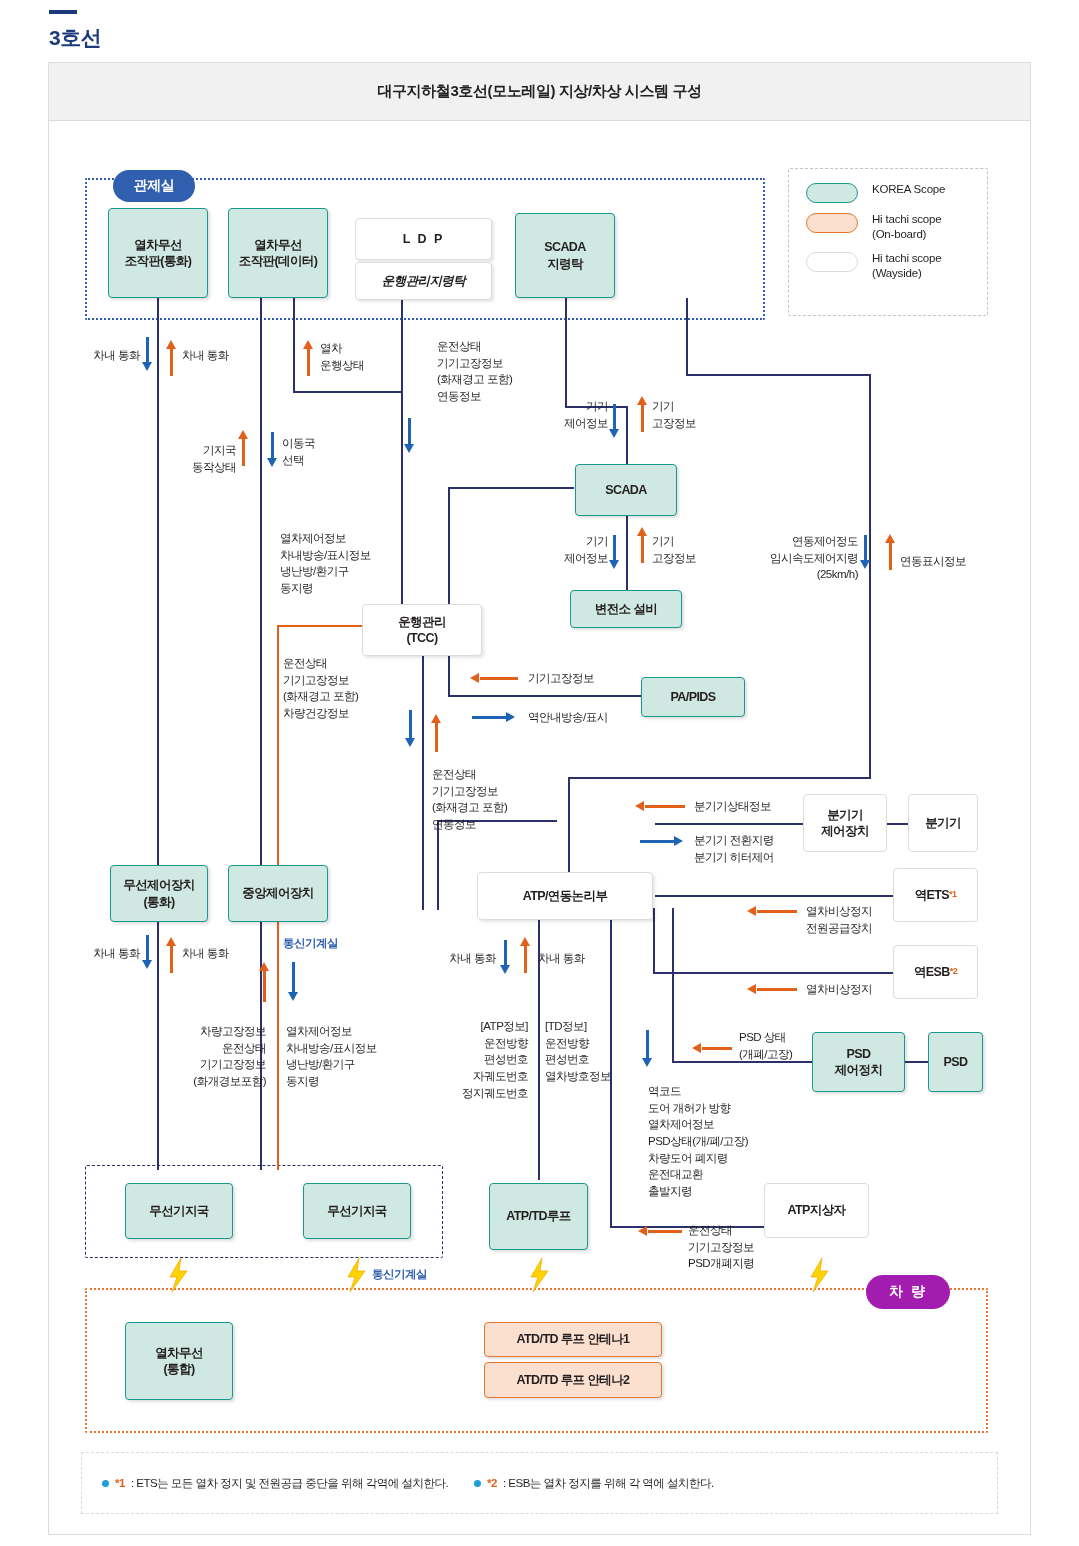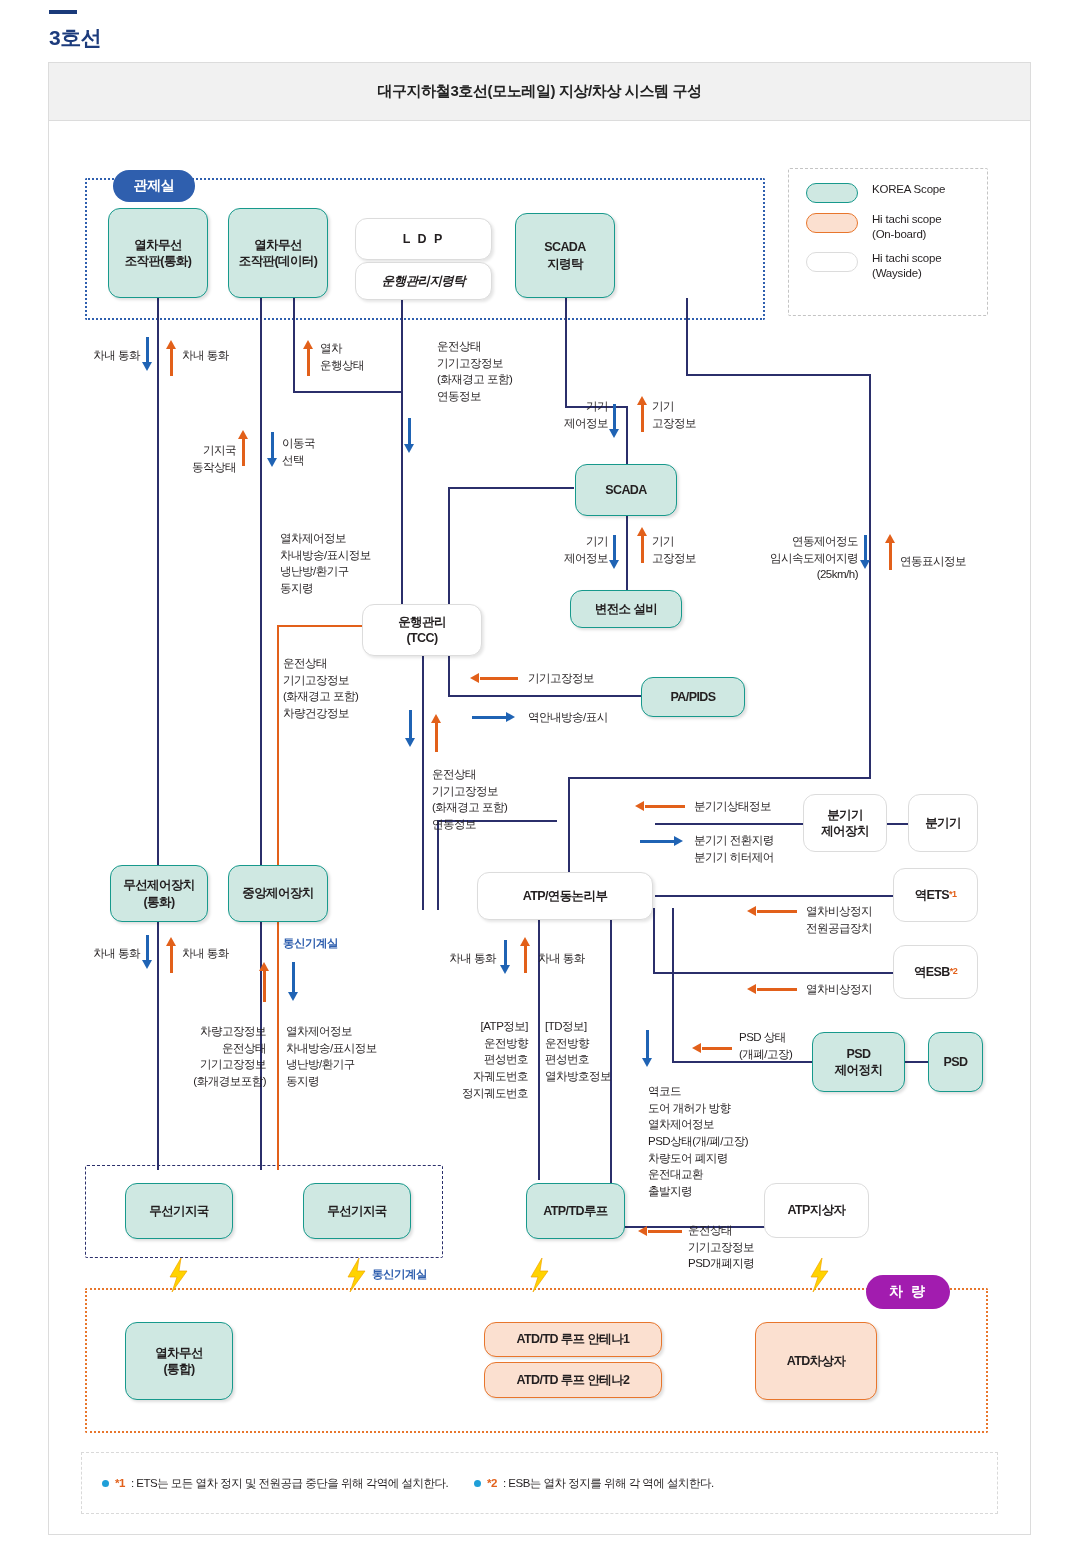--- a/index.html
+++ b/index.html
@@ -23,21 +23,21 @@
   #frame-title { height:58px; background:#f1f1f1; border-bottom:1px solid #dcdcdc;
                  display:flex; align-items:center; justify-content:center;
                  font-size:15px; font-weight:bold; color:#222; letter-spacing:-0.4px; }
 
   
   #canvas { position:absolute; left:0; top:0; width:1079px; height:1546px; }
   #canvas > * { position:absolute; }
 
   
   .node {
-    border-radius:12px;
+    border-radius:4px;
     display:flex; align-items:center; justify-content:center; text-align:center;
     font-size:12.5px; font-weight:bold; letter-spacing:-0.6px; line-height:1.32;
     color:#231f20; padding:2px 4px;
   }
   .node.teal  { background:#cfe8e2; border:1.6px solid #17998c; box-shadow:2px 2px 3px rgba(0,0,0,.13); }
   .node.white { background:#ffffff; border:1.3px solid #dcdcdc; box-shadow:2px 2px 3px rgba(0,0,0,.10); }
   .node.plain { background:#ffffff; border:1.3px solid #dcdcdc; }
   .node.orange{ background:#fbe0d0; border:1.6px solid #e8762c; box-shadow:2px 2px 3px rgba(0,0,0,.13); }
 
   
@@ -203,27 +203,26 @@
       <span class="sup">*2</span>
   </div>
 
   <div class="node teal" style="left:812px; top:1032px; width:93px; height:60px; white-space:pre-line;">PSD
 제어정치</div>
   <div class="node teal" style="left:928px; top:1032px; width:55px; height:60px;">PSD</div>
   <div class="node plain" style="left:764px; top:1183px; width:105px; height:55px;">ATP지상자</div>
 
   <div class="node teal" style="left:125px; top:1183px; width:108px; height:56px;">무선기지국</div>
   <div class="node teal" style="left:303px; top:1183px; width:108px; height:56px;">무선기지국</div>
-  <div class="node teal" style="left:489px; top:1183px; width:99px;  height:56px;margin-left:37px;">ATP/TD루프</div>
+  <div class="node teal" style="left:489px; top:1183px; width:99px;  height:67px;">ATP/TD루프</div>
 
   <div class="node teal" style="left:125px; top:1322px; width:108px; height:78px; white-space:pre-line;">열차무선
 (통합)</div>
   <div class="node orange" style="left:484px; top:1322px; width:178px; height:35px;">ATD/TD 루프 안테나1</div>
   <div class="node orange" style="left:484px; top:1362px; width:178px; height:36px;">ATD/TD 루프 안테나2</div>
-  <div class="node orange" style="left:755px; top:1322px; width:122px; height:78px;">ATD차상자</div>
 
   <div class="stem v-blue" style="left:146px; top:337px; height:27px;"></div>
   <div class="arrow ar-dn-blue" style="left:142px; top:362px;"></div>
   <div class="lbl r" style="left:78px; top:347px; width:62px;">차내 통화</div>
 
   <div class="stem v-or" style="left:170px; top:348px; height:28px;"></div>
   <div class="arrow ar-up-or" style="left:166px; top:340px;"></div>
   <div class="lbl" style="left:182px; top:347px;">차내 통화</div>
 
   <div class="stem v-or" style="left:307px; top:348px; height:28px;"></div>

